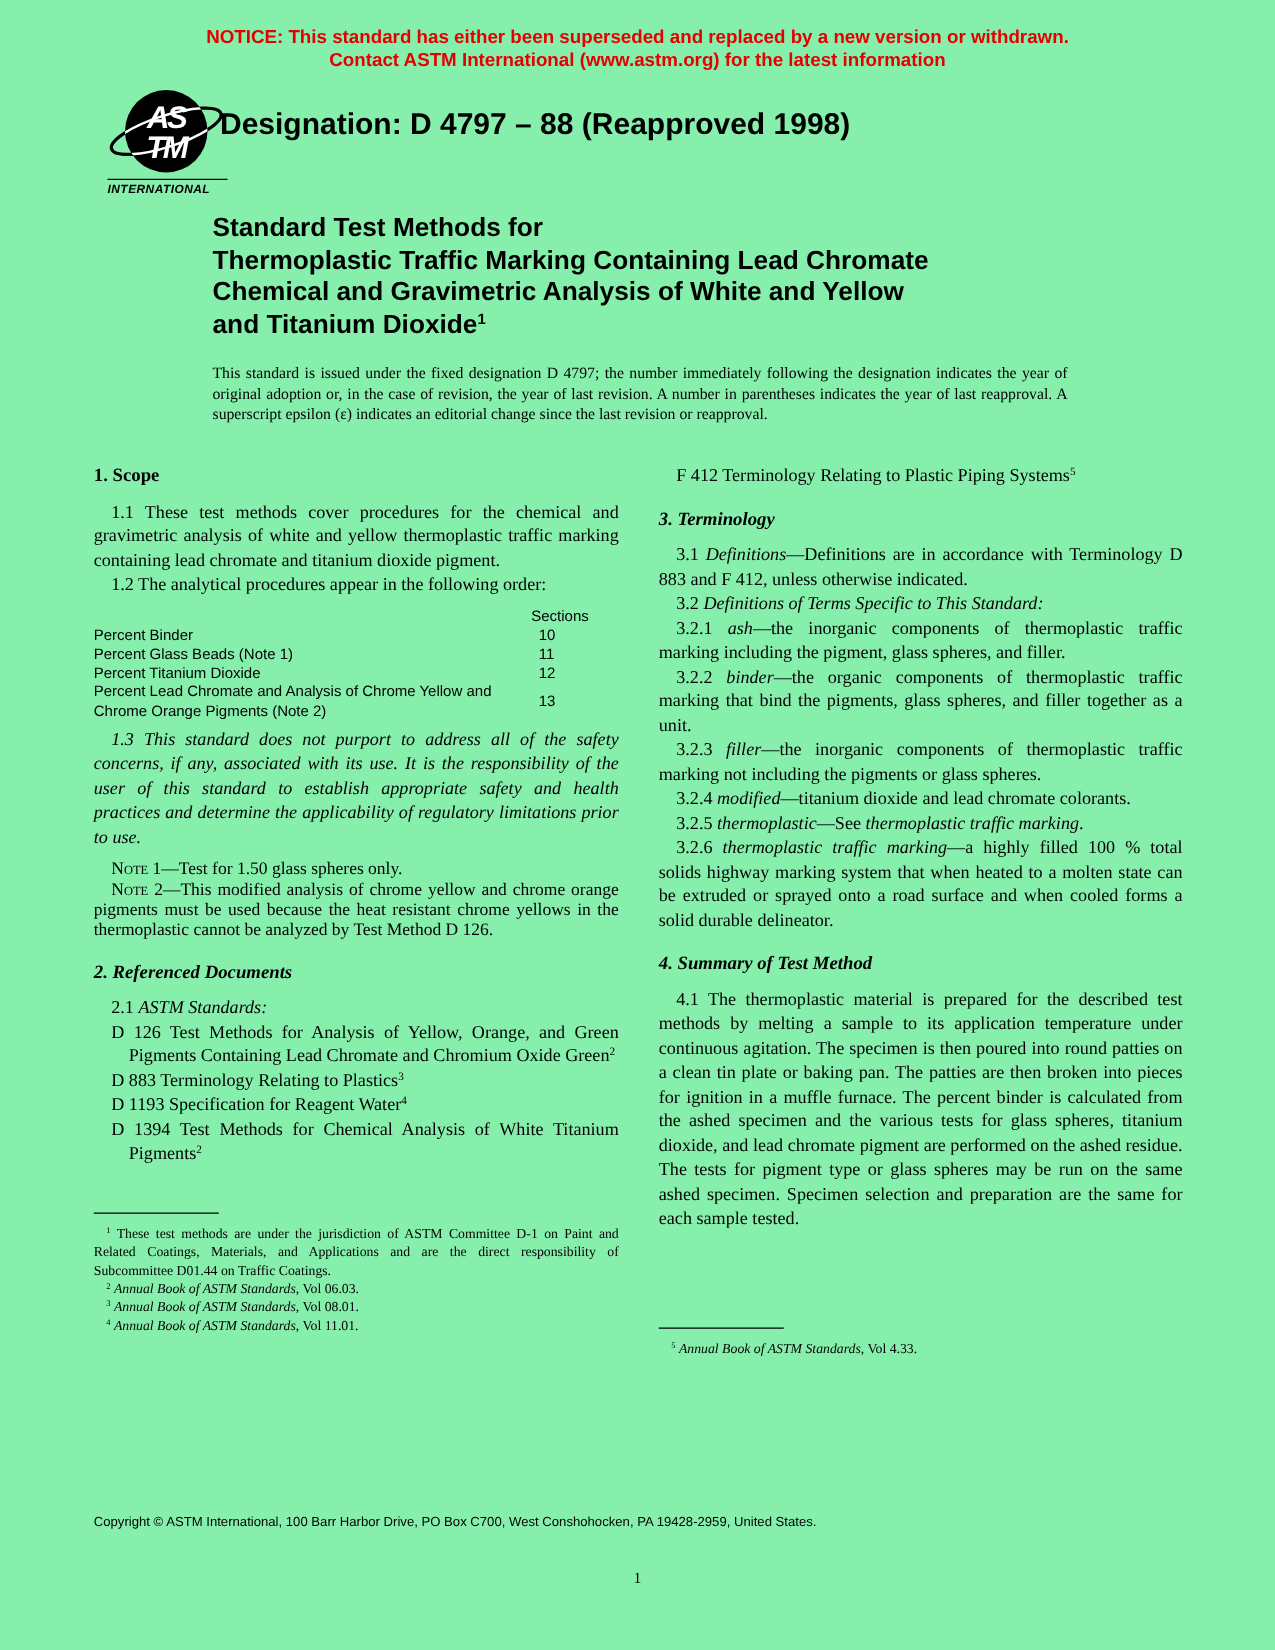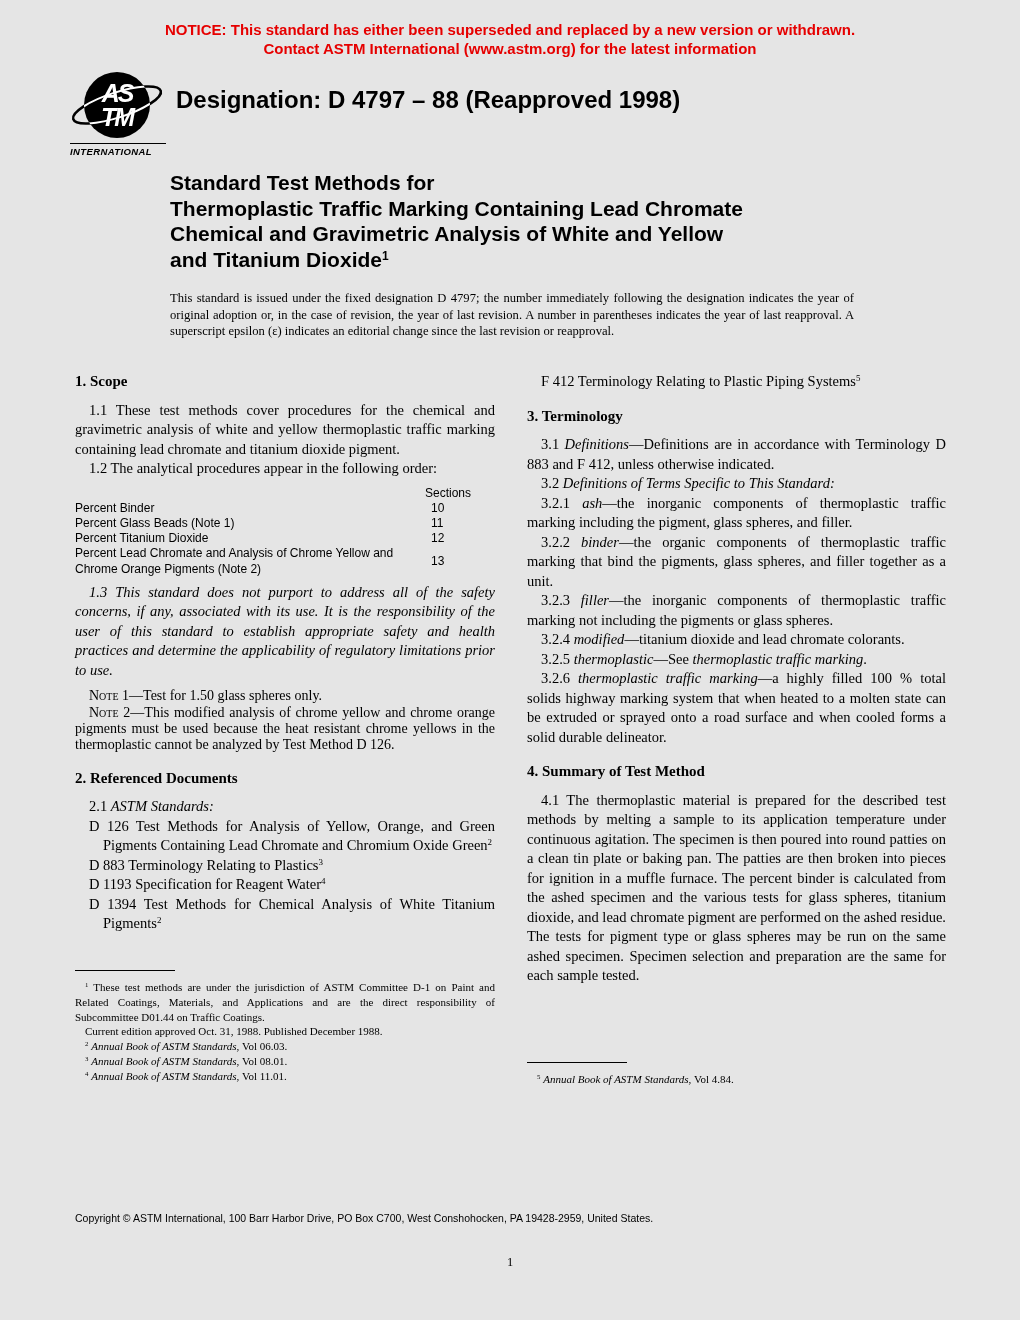--- a/index.html
+++ b/index.html
@@ -1,23 +1,23 @@
 <!DOCTYPE html>
 <html><head>
 <meta charset="utf-8">
 <style>
   html,body{margin:0;padding:0;background:#fff;}
-  .page{position:relative;width:1020px;height:1320px;background:#e5e5e5;overflow:hidden;
+  .page{position:relative;width:1020px;height:1320px;background:#86efac;overflow:hidden;
         font-family:"Liberation Serif",serif;color:#000;}
 
   .notice{position:absolute;top:20px;left:0;width:100%;text-align:center;
           color:#e60000;font-family:"Liberation Sans",sans-serif;font-weight:bold;
           font-size:15px;line-height:19px;}
 
-  .logo{position:absolute;left:70px;top:68px;width:102px;}
+  .logo{position:absolute;left:86px;top:68px;width:102px;}
   .logo svg{display:block;}
   .logo-sub{font-family:"Liberation Sans",sans-serif;font-weight:bold;font-style:italic;
             font-size:9.5px;letter-spacing:.4px;border-top:1.5px solid #000;
             padding-top:2px;margin-top:1px;text-align:left;width:96px;}
 
   .designation{position:absolute;left:176px;top:86px;
                font-family:"Liberation Sans",sans-serif;font-weight:bold;font-size:24px;}
 
   .title{position:absolute;left:170px;top:170px;width:740px;
          font-family:"Liberation Sans",sans-serif;font-weight:bold;
@@ -25,21 +25,21 @@
   .title sup{font-size:12px;}
 
   .preamble{position:absolute;left:170px;top:290px;width:684px;
             font-size:12.6px;line-height:16.6px;text-align:justify;}
 
   .col{position:absolute;top:372px;font-size:14.5px;line-height:19.5px;text-align:justify;}
   .col-left{left:75px;width:420px;}
   .col-right{left:527px;width:419px;}
 
   .sec-heading{font-size:15px;font-weight:bold;margin:0 0 9px 0;text-align:left;}
-  .sec-heading.spaced{margin-top:15px;}
+  .sec-heading.spaced{margin-top:15px;font-style:italic;}
   p.body{margin:0;text-indent:14px;}
   p.italic-clause{font-style:italic;}
   .notes{margin-top:8px;margin-bottom:5px;font-size:14px;line-height:16.4px;}
   .note{margin:0;text-indent:14px;}
   .refitem{margin:0;padding-left:28px;text-indent:-14px;text-align:justify;}
 
   sup{font-size:.62em;line-height:0;position:relative;vertical-align:baseline;top:-.55em;}
   .it{font-style:italic;}
   .sc{font-variant:small-caps;}
 
@@ -152,27 +152,26 @@
     <p class="body"><span>3.2.5 </span><span class="it">thermoplastic</span><span>—See </span><span class="it">thermoplastic traffic marking</span><span>.</span></p>
     <p class="body"><span>3.2.6 </span><span class="it">thermoplastic traffic marking</span><span>—a highly filled 100 % total solids highway marking system that when heated to a molten state can be extruded or sprayed onto a road surface and when cooled forms a solid durable delineator.</span></p>
 
     <div class="sec-heading spaced">4. Summary of Test Method</div>
     <p class="body">4.1 The thermoplastic material is prepared for the described test methods by melting a sample to its application temperature under continuous agitation. The specimen is then poured into round patties on a clean tin plate or baking pan. The patties are then broken into pieces for ignition in a muffle furnace. The percent binder is calculated from the ashed specimen and the various tests for glass spheres, titanium dioxide, and lead chromate pigment are performed on the ashed residue. The tests for pigment type or glass spheres may be run on the same ashed specimen. Specimen selection and preparation are the same for each sample tested.</p>
   </div>
 
   <div class="footnotes footnotes-left">
     <div class="fn-rule"></div>
     <p class="fn"><sup>1</sup><span> These test methods are under the jurisdiction of ASTM Committee D-1 on Paint and Related Coatings, Materials, and Applications and are the direct responsibility of Subcommittee D01.44 on Traffic Coatings.</span></p>
-    <p class="fn">Current edition approved Oct. 31, 1988. Published December 1988.</p>
     <p class="fn"><sup>2</sup><span> </span><span class="it">Annual Book of ASTM Standards</span><span>, Vol 06.03.</span></p>
     <p class="fn"><sup>3</sup><span> </span><span class="it">Annual Book of ASTM Standards</span><span>, Vol 08.01.</span></p>
     <p class="fn"><sup>4</sup><span> </span><span class="it">Annual Book of ASTM Standards</span><span>, Vol 11.01.</span></p>
   </div>
 
   <div class="footnotes footnotes-right">
     <div class="fn-rule"></div>
-    <p class="fn"><sup>5</sup><span> </span><span class="it">Annual Book of ASTM Standards</span><span>, Vol 4.84.</span></p>
+    <p class="fn"><sup>5</sup><span> </span><span class="it">Annual Book of ASTM Standards</span><span>, Vol 4.33.</span></p>
   </div>
 
   <div class="copyright">Copyright © ASTM International, 100 Barr Harbor Drive, PO Box C700, West Conshohocken, PA 19428-2959, United States.</div>
   <div class="page-num">1</div>
 
 </div>
 
 </body></html>

